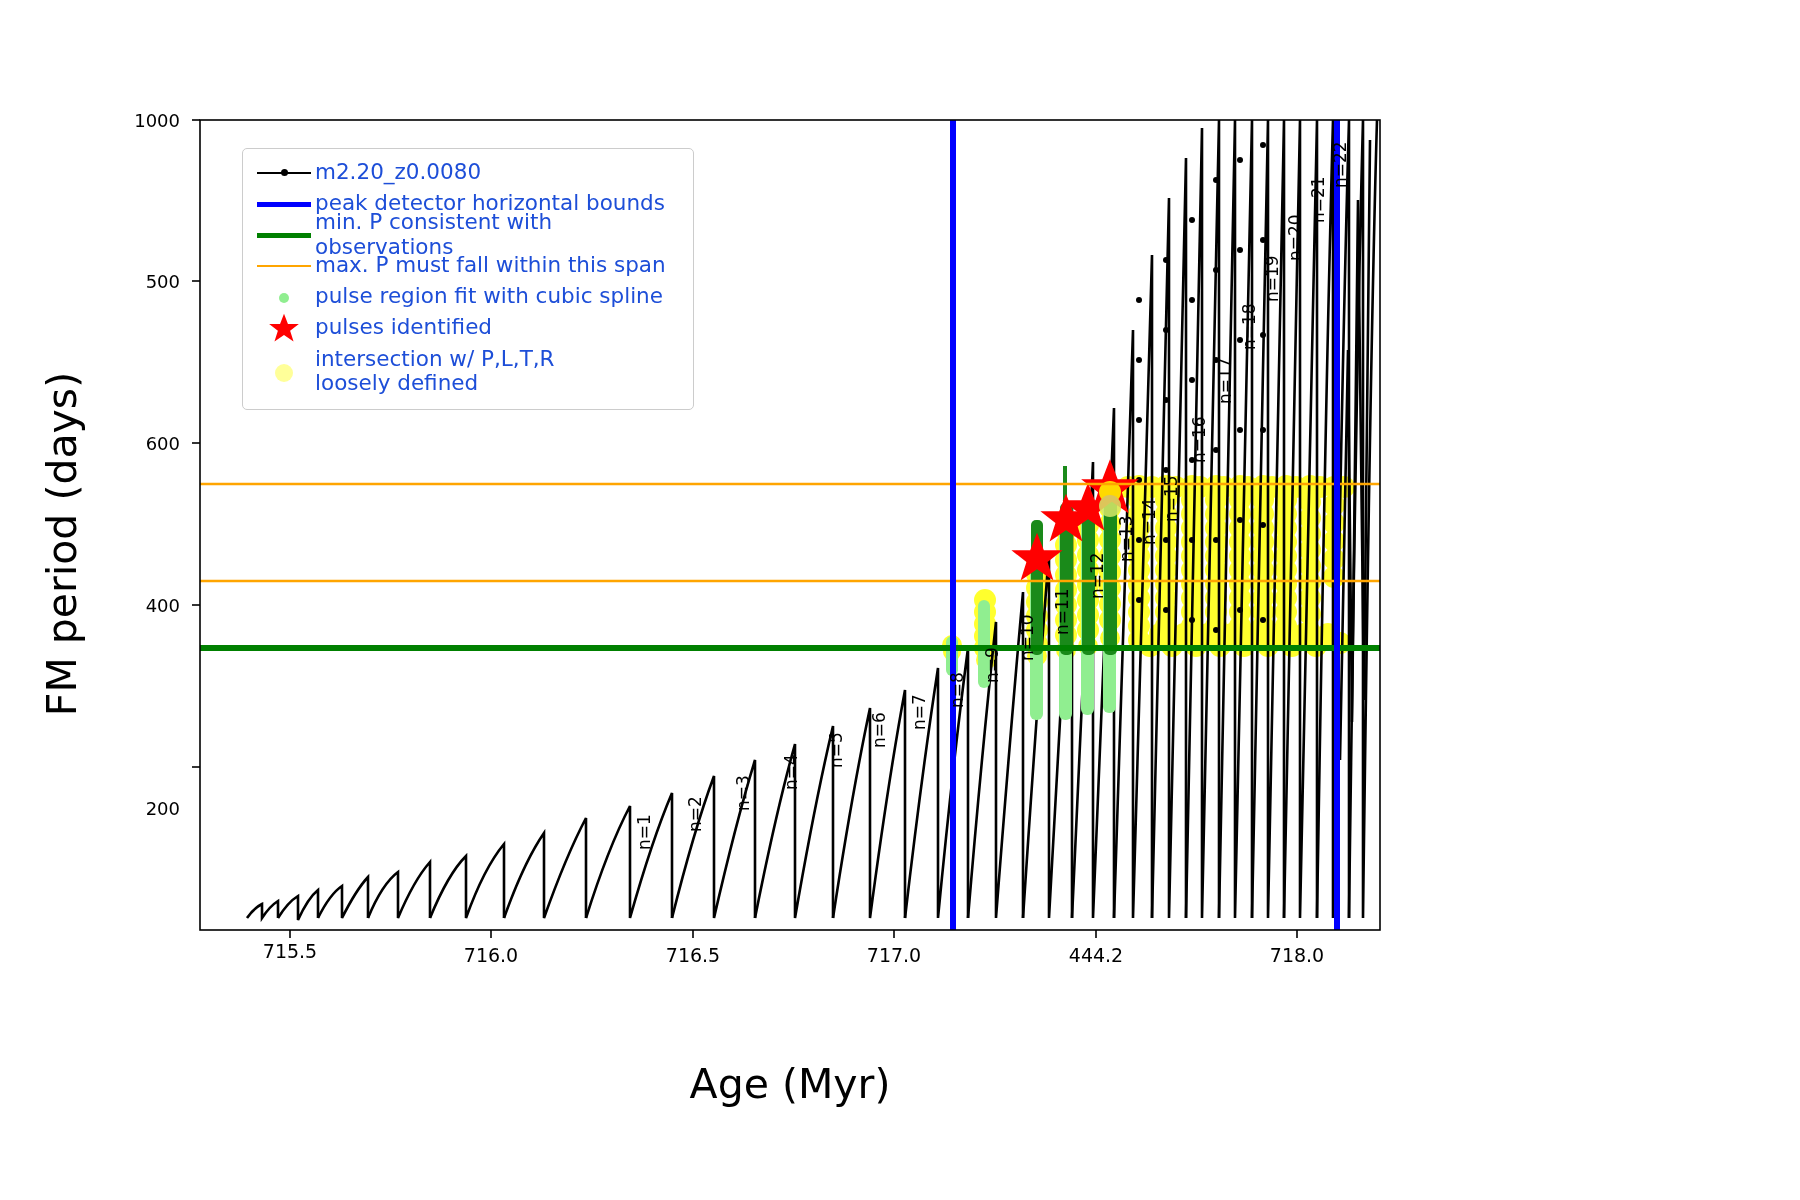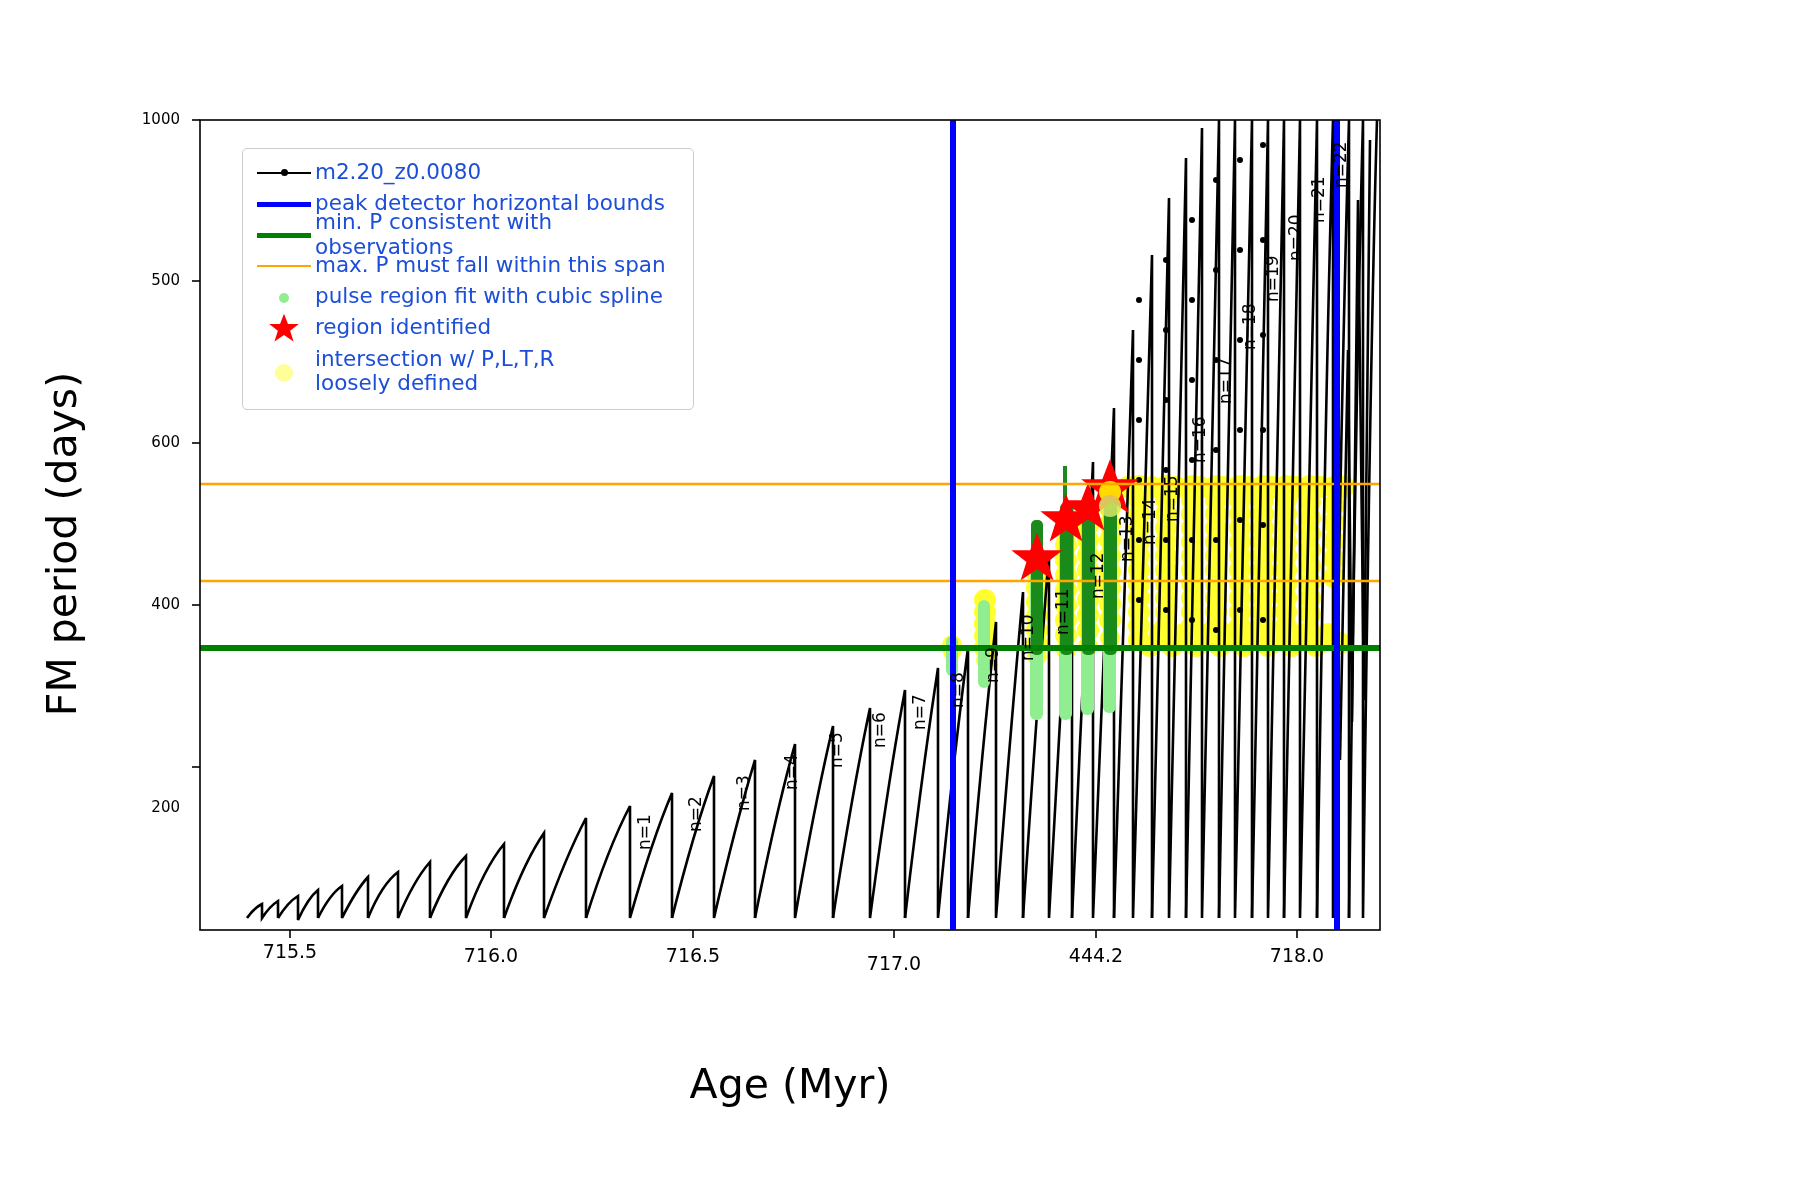--- a/index.html
+++ b/index.html
@@ -25,21 +25,21 @@
     text-align:center;
     font-size:41px;
     color:#000000;
     font-family:"DejaVu Sans",sans-serif;
     white-space:nowrap;
   }
   .ytick{
     position:absolute;
     text-align:right;
     width:120px;
-    font-size:15px;
+    font-size:18px;
     color:#000000;
     font-family:"DejaVu Sans",sans-serif;
   }
   .xtick{
     position:absolute;
     text-align:center;
     width:120px;
     font-size:19px;
     color:#000000;
     font-family:"DejaVu Sans",sans-serif;
@@ -471,21 +471,21 @@
 
   <div class="ytick" style="left:60px;top:110px;">1000</div>
   <div class="ytick" style="left:60px;top:271px;">500</div>
   <div class="ytick" style="left:60px;top:433px;">600</div>
   <div class="ytick" style="left:60px;top:595px;">400</div>
   <div class="ytick" style="left:60px;top:798px;">200</div>
 
   <div class="xtick" style="left:230px;top:940px;">715.5</div>
   <div class="xtick" style="left:431px;top:944px;">716.0</div>
   <div class="xtick" style="left:633px;top:944px;">716.5</div>
-  <div class="xtick" style="left:834px;top:944px;margin-top:8px;">717.0</div>
+  <div class="xtick" style="left:834px;top:944px;">717.0</div>
   <div class="xtick" style="left:1036px;top:944px;">444.2</div>
   <div class="xtick" style="left:1237px;top:944px;">718.0</div>
 
   <div class="nlabel" style="left:654px;top:830px;">n=1</div>
   <div class="nlabel" style="left:705px;top:812px;">n=2</div>
   <div class="nlabel" style="left:753px;top:791px;">n=3</div>
   <div class="nlabel" style="left:801px;top:770px;">n=4</div>
   <div class="nlabel" style="left:846px;top:748px;">n=5</div>
   <div class="nlabel" style="left:889px;top:728px;">n=6</div>
   <div class="nlabel" style="left:929px;top:710px;">n=7</div>
@@ -541,21 +541,21 @@
       </span>
       <span class="legend-text">pulse region fit with cubic spline</span>
     </div>
 
     <div class="legend-row">
       <span class="legend-key">
         <svg class="k-star" viewBox="-20 -20 40 40" xmlns="http://www.w3.org/2000/svg">
           <polygon points="0,-17 4.4,-5.6 16.5,-5.6 6.8,1.9 10.6,13.8 0,6.6 -10.6,13.8 -6.8,1.9 -16.5,-5.6 -4.4,-5.6" fill="#FF0000"></polygon>
         </svg>
       </span>
-      <span class="legend-text">region identified</span>
+      <span class="legend-text">pulses identified</span>
     </div>
 
     <div class="legend-row two-line">
       <span class="legend-key">
         <span class="k-circ" style="background:#FFFF99;"></span>
       </span>
       <span class="legend-text">intersection w/ P,L,T,R
 loosely defined</span>
     </div>
 

